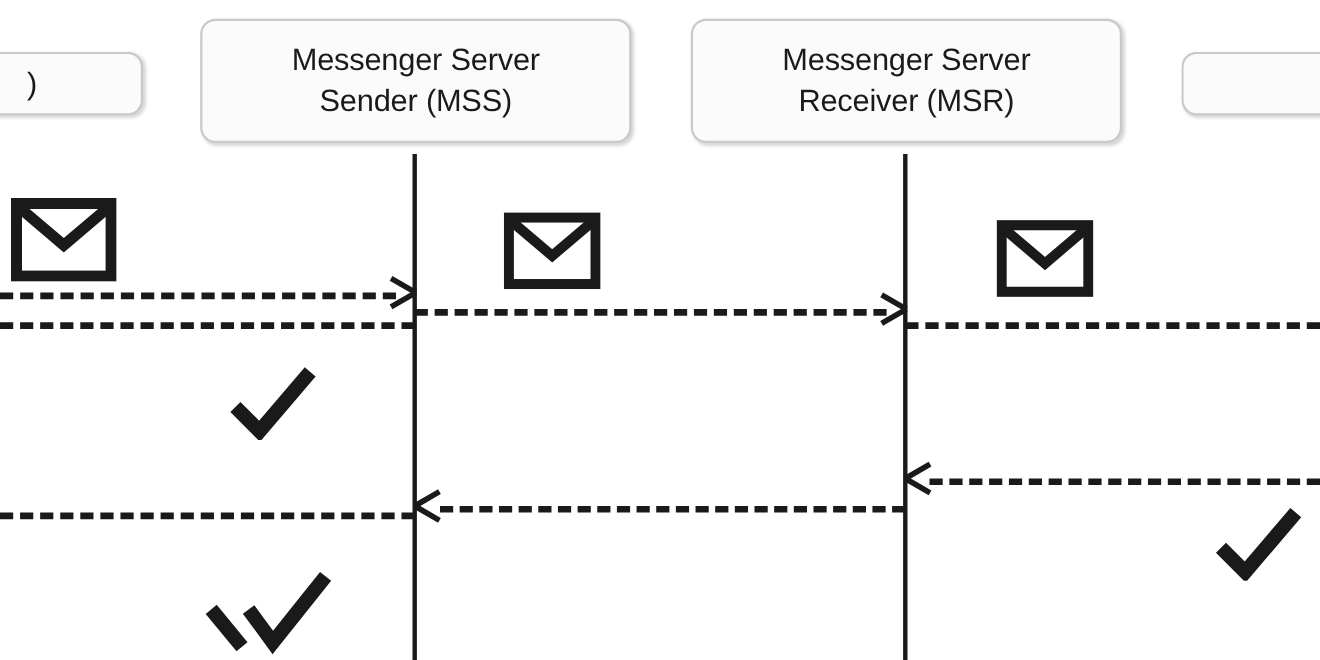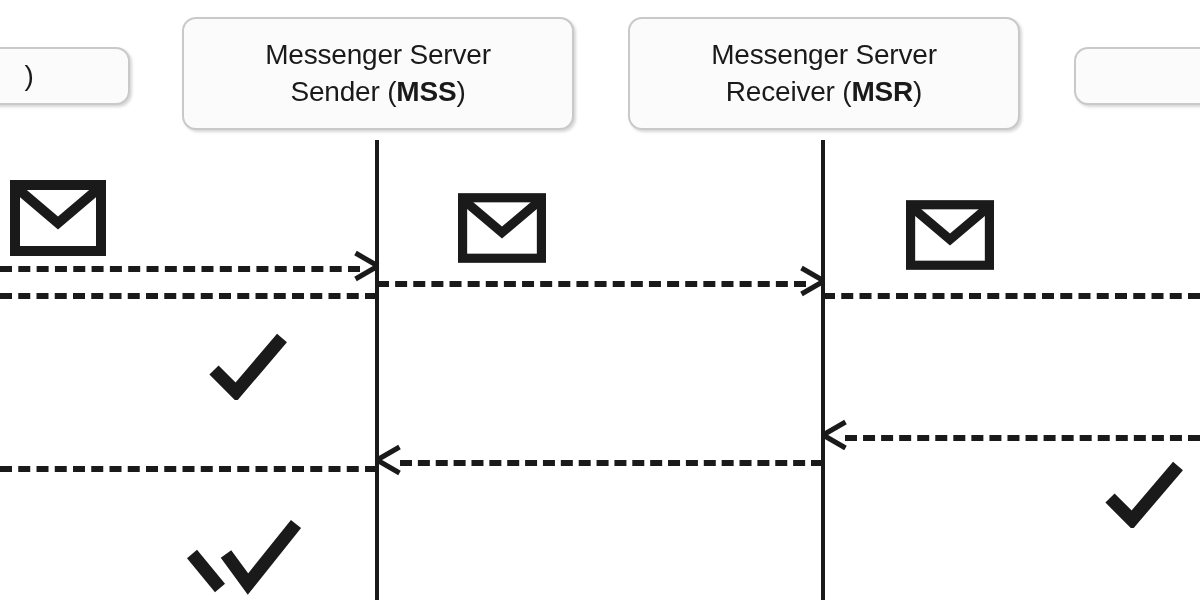--- a/index.html
+++ b/index.html
@@ -31,21 +31,21 @@
     align-items: center;
     justify-content: center;
     text-align: center;
     color: #1a1a1a;
     font-size: 28px;
     line-height: 1.32;
     letter-spacing: -0.2px;
     padding: 4px 10px;
   }
   .participant .ptext { display: block; width: 100%; }
-  .participant b { font-weight: bold; margin-top: 24px; }
+  .participant b { font-weight: normal; margin-top: 24px; }
 
   
   .participant.clip-left {
     border-top-left-radius: 0;
     border-bottom-left-radius: 0;
     border-left: none;
     justify-content: flex-start;
   }
   .participant.clip-right {
     border-top-right-radius: 0;

